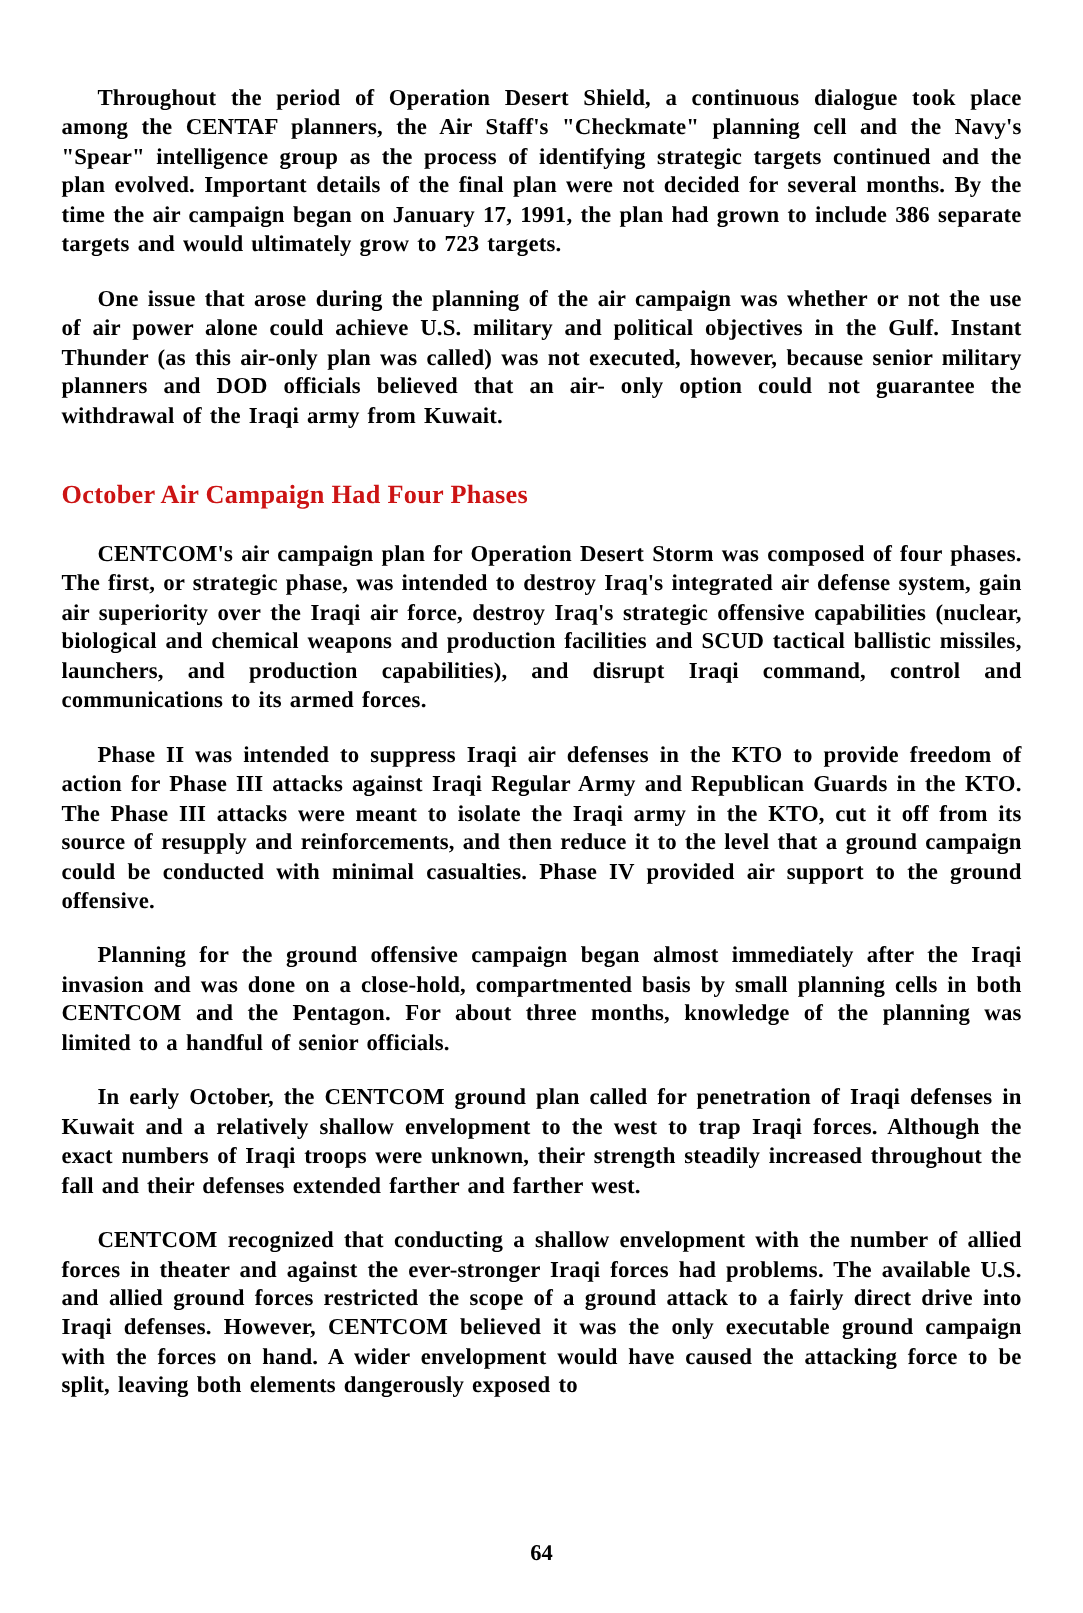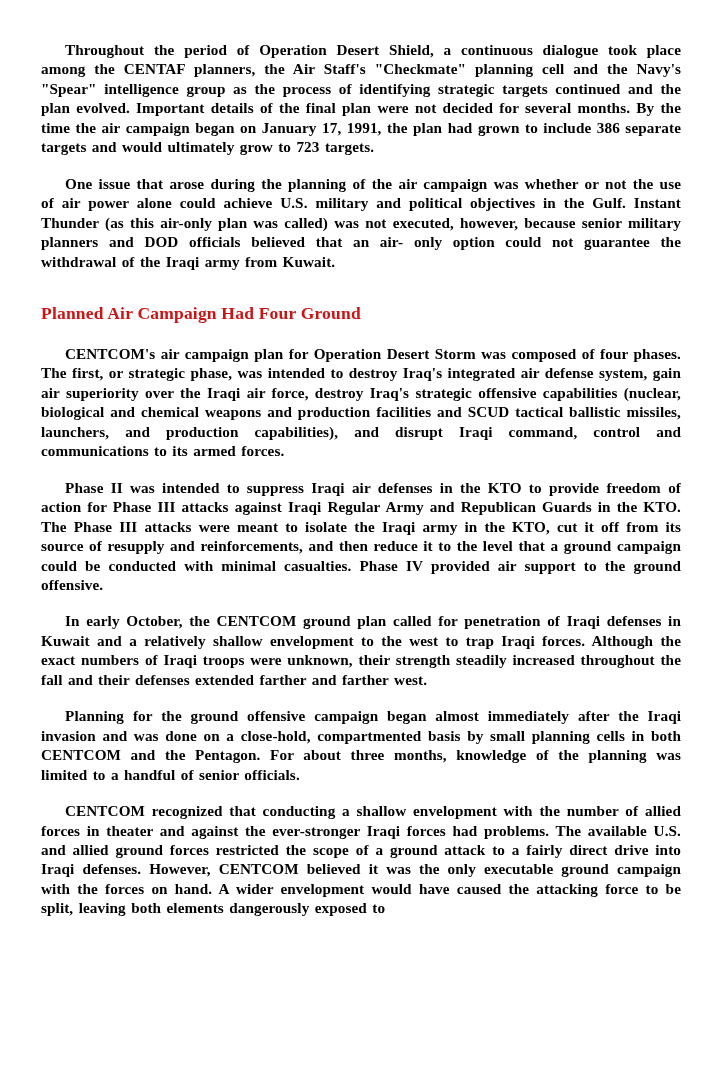--- a/index.html
+++ b/index.html
@@ -6,21 +6,21 @@
     margin: 0;
     padding: 0;
     background: #ffffff;
   }
   .page {
     position: relative;
     width: 722px;
     height: 1075px;
     background: var(--page-bg, #ffffff);
     box-sizing: border-box;
-    padding: 40px 41px 0 41px;
+    padding: 56px 41px 0 41px;
     font-family: "Liberation Serif", serif;
     font-weight: 700;
     color: var(--text-color, #000000);
     overflow: hidden;
   }
   .body-para {
     margin: 0 0 17px 0;
     font-size: 15.2px;
     line-height: 1.28;
     text-align: justify;
@@ -48,27 +48,28 @@
 </style>
 </head>
 <body>
 
 <div class="page">
 
   <p class="body-para">Throughout the period of Operation Desert Shield, a continuous dialogue took place among the CENTAF planners, the Air Staff's "Checkmate" planning cell and the Navy's "Spear" intelligence group as the process of identifying strategic targets continued and the plan evolved. Important details of the final plan were not decided for several months. By the time the air campaign began on January 17, 1991, the plan had grown to include 386 separate targets and would ultimately grow to 723 targets.</p>
 
   <p class="body-para">One issue that arose during the planning of the air campaign was whether or not the use of air power alone could achieve U.S. military and political objectives in the Gulf. Instant Thunder (as this air-only plan was called) was not executed, however, because senior military planners and DOD officials believed that an air- only option could not guarantee the withdrawal of the Iraqi army from Kuwait.</p>
 
-  <h2 class="section-heading">Planned Air Campaign Had Four Ground</h2>
+  <h2 class="section-heading">October Air Campaign Had Four Phases</h2>
 
   <p class="body-para">CENTCOM's air campaign plan for Operation Desert Storm was composed of four phases. The first, or strategic phase, was intended to destroy Iraq's integrated air defense system, gain air superiority over the Iraqi air force, destroy Iraq's strategic offensive capabilities (nuclear, biological and chemical weapons and production facilities and SCUD tactical ballistic missiles, launchers, and production capabilities), and disrupt Iraqi command, control and communications to its armed forces.</p>
 
   <p class="body-para">Phase II was intended to suppress Iraqi air defenses in the KTO to provide freedom of action for Phase III attacks against Iraqi Regular Army and Republican Guards in the KTO. The Phase III attacks were meant to isolate the Iraqi army in the KTO, cut it off from its source of resupply and reinforcements, and then reduce it to the level that a ground campaign could be conducted with minimal casualties. Phase IV provided air support to the ground offensive.</p>
 
 
+  <p class="body-para">Planning for the ground offensive campaign began almost immediately after the Iraqi invasion and was done on a close-hold, compartmented basis by small planning cells in both CENTCOM and the Pentagon. For about three months, knowledge of the planning was limited to a handful of senior officials.</p>
+
   <p class="body-para">In early October, the CENTCOM ground plan called for penetration of Iraqi defenses in Kuwait and a relatively shallow envelopment to the west to trap Iraqi forces. Although the exact numbers of Iraqi troops were unknown, their strength steadily increased throughout the fall and their defenses extended farther and farther west.</p>
-
-  <p class="body-para">Planning for the ground offensive campaign began almost immediately after the Iraqi invasion and was done on a close-hold, compartmented basis by small planning cells in both CENTCOM and the Pentagon. For about three months, knowledge of the planning was limited to a handful of senior officials.</p>
 
   <p class="body-para">CENTCOM recognized that conducting a shallow envelopment with the number of allied forces in theater and against the ever-stronger Iraqi forces had problems. The available U.S. and allied ground forces restricted the scope of a ground attack to a fairly direct drive into Iraqi defenses. However, CENTCOM believed it was the only executable ground campaign with the forces on hand. A wider envelopment would have caused the attacking force to be split, leaving both elements dangerously exposed to</p>
 
+  <div class="page-number">64</div>
 
 </div>
 
 </body></html>

